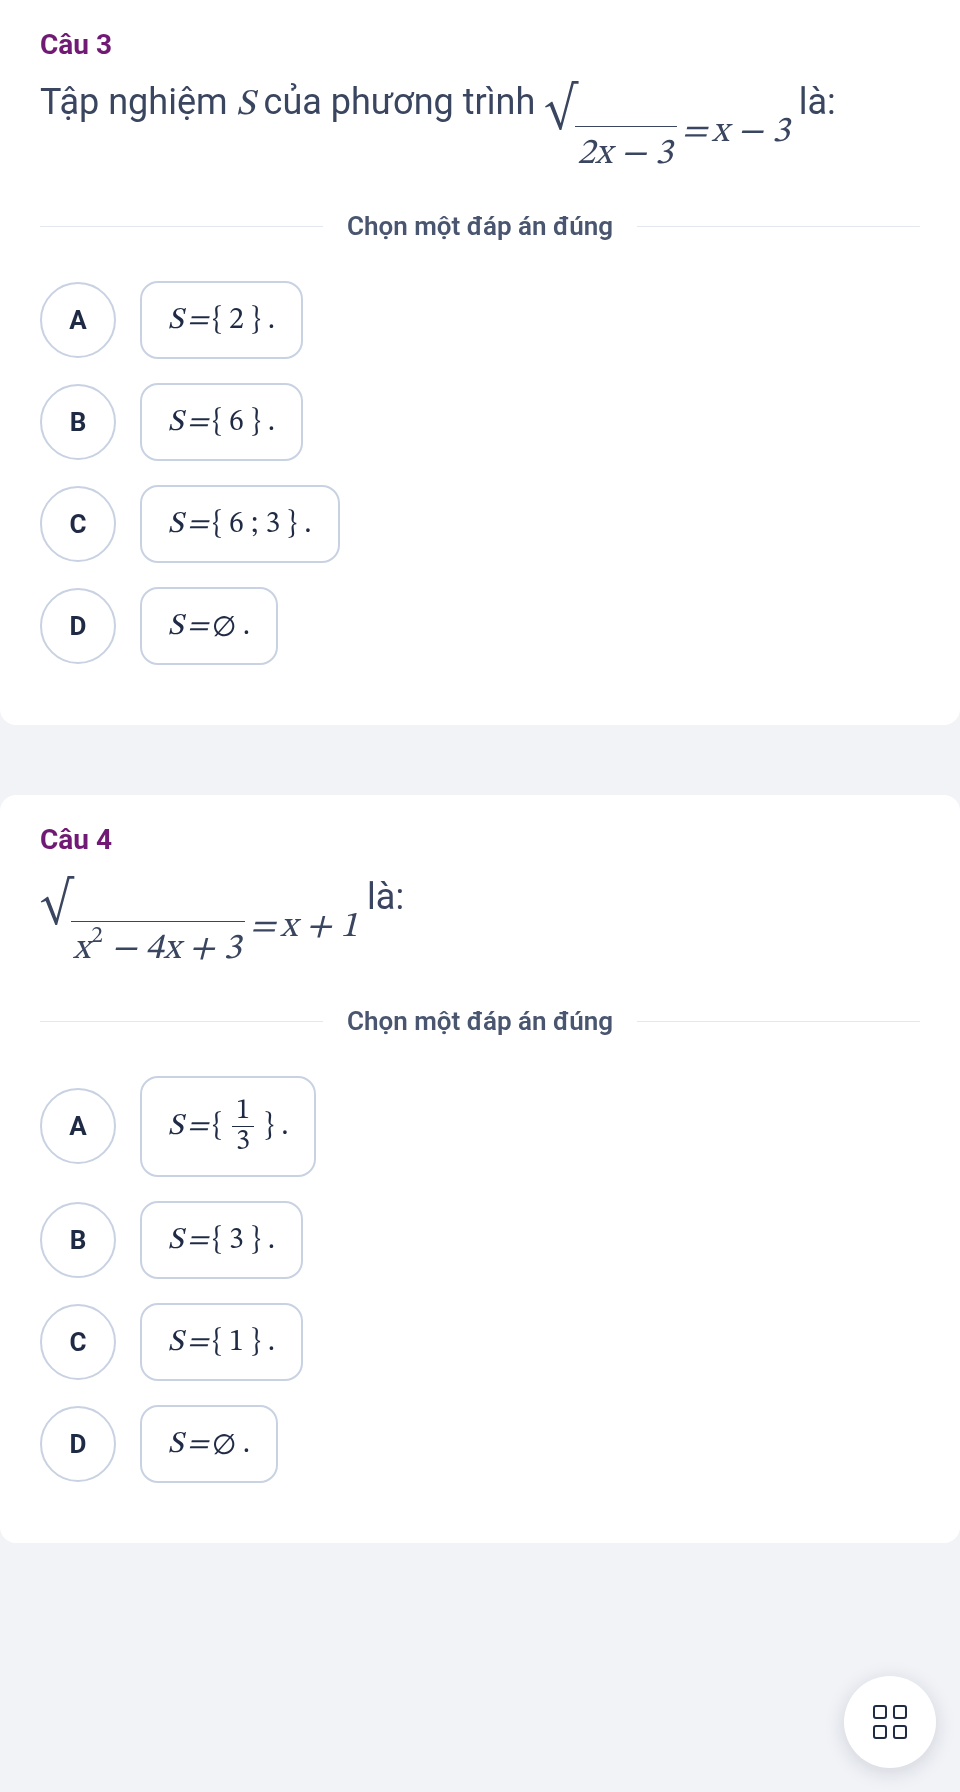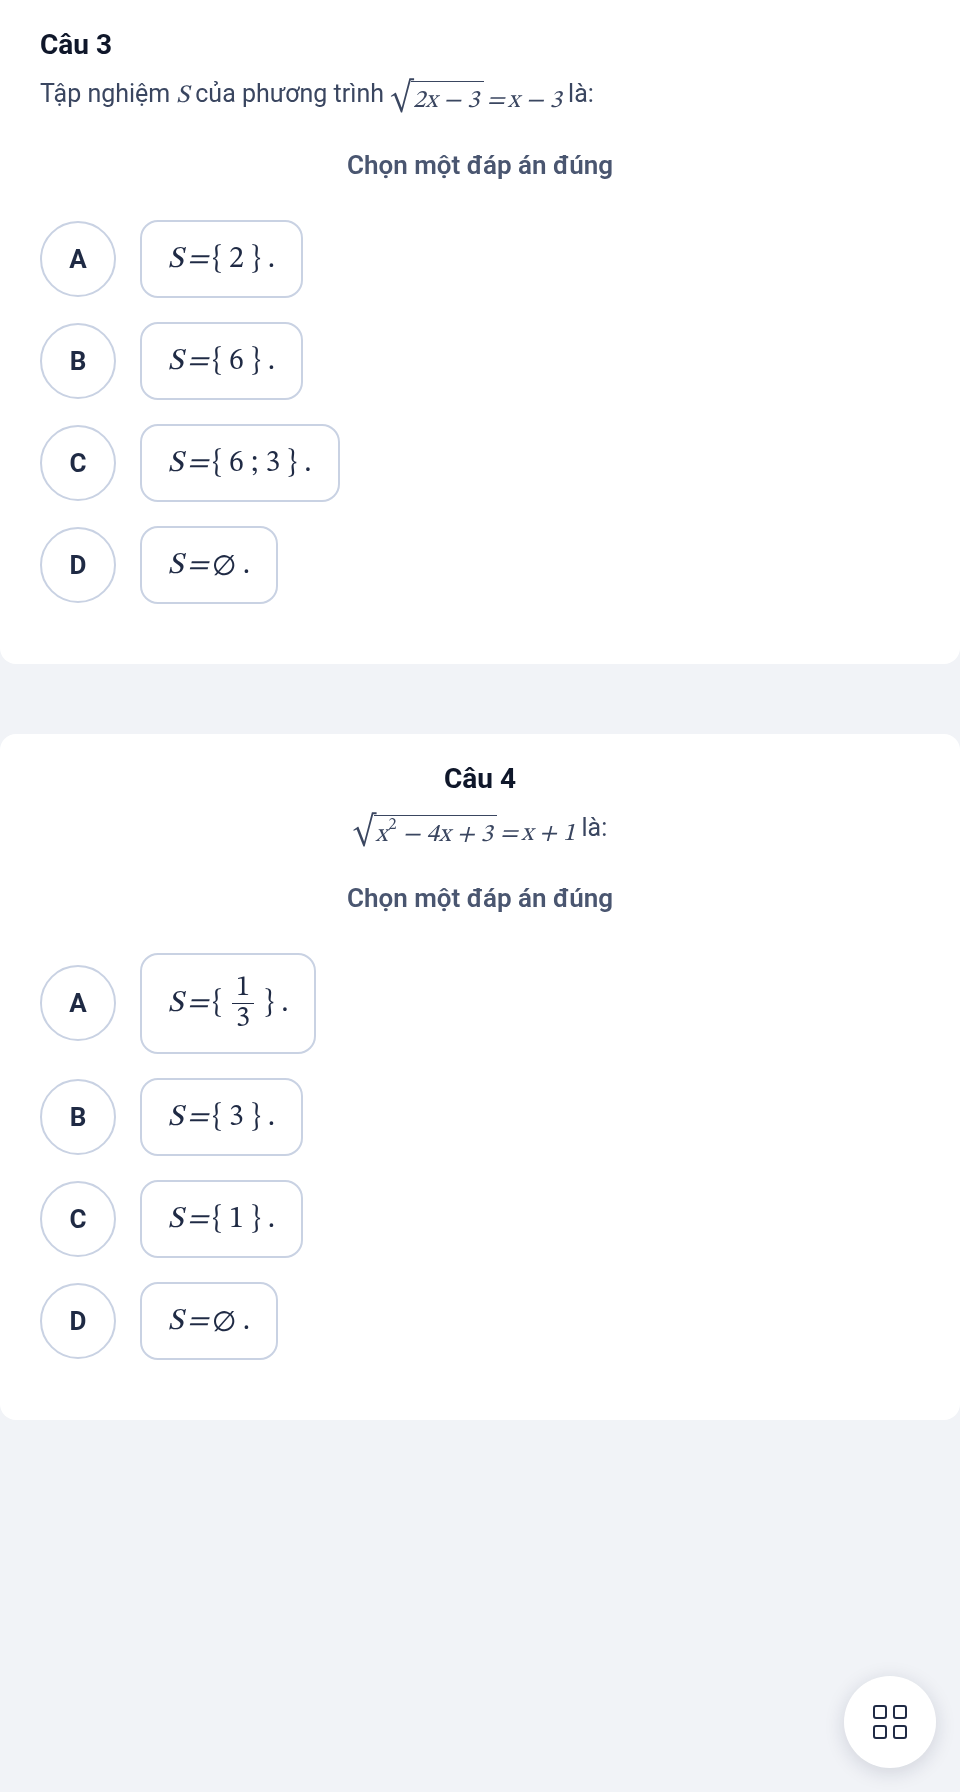--- a/index.html
+++ b/index.html
@@ -9,36 +9,35 @@
     width: 960px;
   }
   .card {
     background: #fff;
     border-radius: 0 0 16px 16px;
     padding: 28px 40px 36px 40px;
     margin-bottom: 70px;
   }
   .card:last-child { margin-bottom: 40px; }
   .q-title {
-    color: #0f172a;
+    color: #701a75;
     font-size: 28px;
     font-weight: 700;
     margin-bottom: 14px;
   }
   .q-text {
     color: #3a4660;
-    font-size: 25px;
+    font-size: 36px;
     line-height: 1.5;
     margin-bottom: 30px;
   }
   .divider-row {
     display: flex;
     align-items: center;
     margin: 20px 0 40px;
-    flex-direction: column;
   }
   .divider-line {
     flex: 1;
     height: 1px;
     background: #e3e7ef;
   }
   .divider-text {
     color: #4a5670;
     font-size: 26px;
     font-weight: 600;
@@ -96,20 +95,21 @@
     line-height: 1;
     position: relative;
     top: 0.12em;
   }
   .radicand {
     border-top: 1.8px solid currentColor;
     padding: 0 4px 0 2px;
     margin-left: -2px;
     display: inline-flex;
     align-items: center;
+    margin-top: 43px;
   }
   .sup {
     font-size: 0.65em;
     position: relative;
     top: -0.55em;
     margin-left: 1px;
   }
   .frac {
     display: inline-flex;
     flex-direction: column;
@@ -184,21 +184,21 @@
       </div>
   </div>
   <div class="option-row">
     <div class="opt-circle">D</div>
     <div class="opt-box">
         <span class="math"><span class="it">S</span> = <span class="emptyset">∅</span>&nbsp;<span class="rm">.</span></span>
       </div>
   </div>
 </div>
 
-<div class="card" style="border-radius:16px;text-align:center;">
+<div class="card" style="border-radius:16px;">
   <div class="q-title">Câu 4</div>
   <div class="q-text">
     <span class="math"><span class="sqrt">
           <span class="surd">√</span>
           <span class="radicand"><span class="it">x</span><span class="sup rm">2</span>&nbsp;−&nbsp;4<span class="it">x</span>&nbsp;+&nbsp;3</span>
         </span> = <span class="it">x</span>&nbsp;+&nbsp;1</span><span> là:</span>
   </div>
 
   <div class="divider-row">
     <div class="divider-line"></div>

